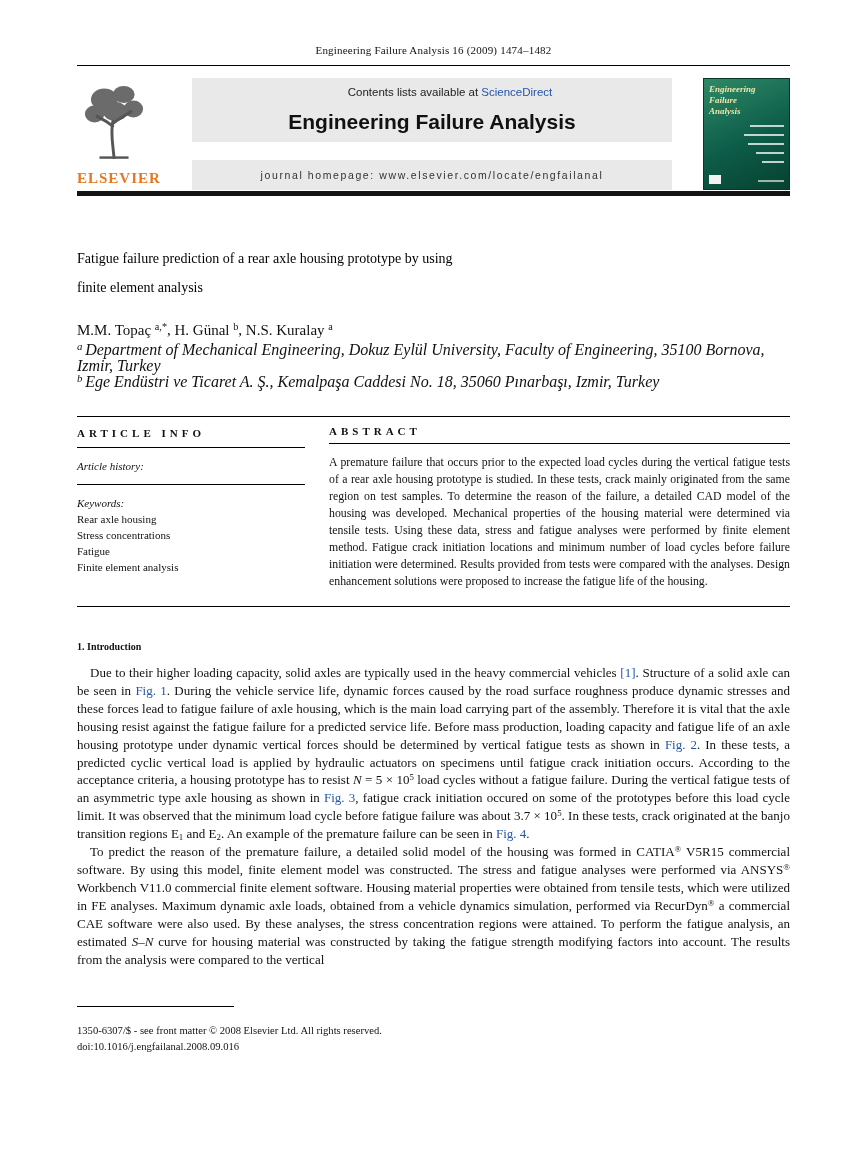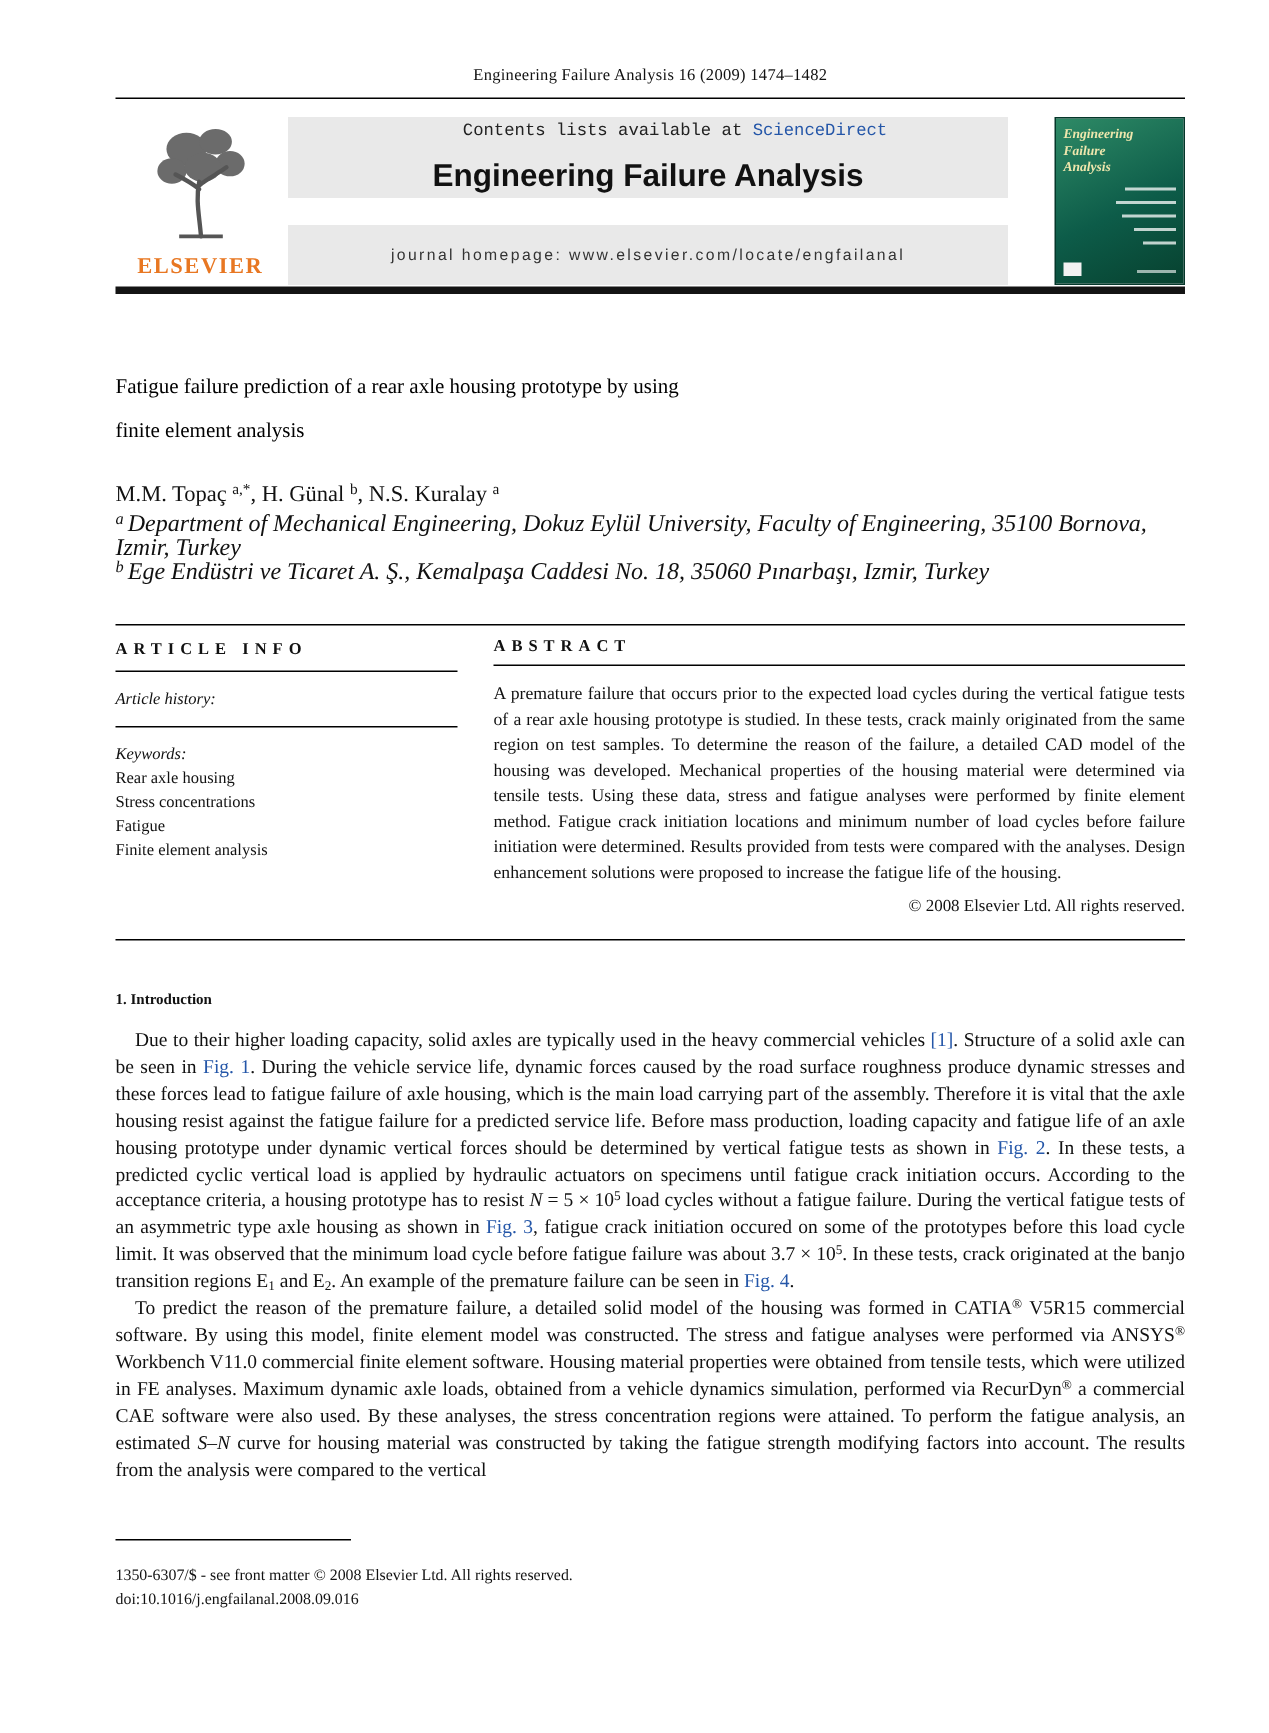--- a/index.html
+++ b/index.html
@@ -10,28 +10,28 @@
     padding:44px 56px 0 77px;
     font-family:"Liberation Serif", serif;
     color:#111;
     overflow:hidden;
   }
   
   .journal-ref{text-align:center;font-size:11px;letter-spacing:.2px;}
   .top-rule{height:1px;background:#000;margin-top:9px;}
   
   .banner{display:flex;margin-top:12px;height:112px;}
-  .logo-box{width:113px;display:flex;flex-direction:column;align-items:center;justify-content:space-between;padding:2px 0 3px 0;box-sizing:border-box;}
+  .logo-box{width:113px;display:flex;flex-direction:column;justify-content:space-between;padding:2px 0 3px 0;box-sizing:border-box;}
   .elsevier-word{font-family:"Liberation Serif",serif;font-weight:bold;color:#e87722;font-size:15px;letter-spacing:1px;}
   .banner-center{flex:1;margin-left:2px;display:flex;flex-direction:column;}
   .banner-gray{background:#e9e9e9;flex:1;display:flex;flex-direction:column;align-items:center;justify-content:center;}
-  .contents-line{font-family:Liberation Mono, monospace;font-size:11.5px;color:#222;margin-left:36px;}
+  .contents-line{font-family:Liberation Sans, sans-serif;font-size:11.5px;color:#222;margin-left:36px;}
   .lnk{color:#2456a8;cursor:pointer;}
   .banner-title{font-family:"Liberation Sans",sans-serif;font-weight:bold;font-size:21px;color:#111;margin-top:12px;}
-  .homepage-strip{background:#e9e9e9;margin-top:18px;height:40px;display:flex;align-items:center;justify-content:center;font-family:"Liberation Sans",sans-serif;font-size:10.5px;letter-spacing:1.6px;color:#333;}
+  .homepage-strip{background:#e9e9e9;margin-top:18px;height:30px;display:flex;align-items:center;justify-content:center;font-family:"Liberation Sans",sans-serif;font-size:10.5px;letter-spacing:1.6px;color:#333;}
   .cover{position:relative;width:87px;margin-left:31px;box-sizing:border-box;background:linear-gradient(155deg,#2e8a66 0%,#0d5c49 55%,#07412f 100%);border:1px solid #05372a;}
   .cover-title{position:absolute;top:5px;left:5px;font-style:italic;font-weight:bold;font-size:9px;line-height:11px;color:#efe7ad;font-family:"Liberation Serif",serif;}
   .cover-bars{position:absolute;right:5px;top:46px;display:flex;flex-direction:column;align-items:flex-end;gap:7px;}
   .cover-bars div{height:2px;background:rgba(255,255,255,.75);}
   .cb1{width:34px;}.cb2{width:40px;}.cb3{width:36px;}.cb4{width:28px;}.cb5{width:22px;}
   .cover-pub{position:absolute;left:5px;bottom:5px;width:12px;height:9px;background:#f2f2f2;}
   .cover-strip{position:absolute;right:5px;bottom:7px;width:26px;height:2px;background:rgba(255,255,255,.6);}
   .black-bar{height:5px;background:#141414;margin-top:1px;}
   
   .article-title{margin-top:48px;font-size:14px;line-height:29px;color:#000;}
@@ -137,21 +137,20 @@
         <li>Rear axle housing</li>
         <li>Stress concentrations</li>
         <li>Fatigue</li>
         <li>Finite element analysis</li>
       </ul>
     </div>
     <div class="info-right">
       <div class="col-heading">abstract</div>
       <div class="heading-rule"></div>
       <div class="abstract-text">A premature failure that occurs prior to the expected load cycles during the vertical fatigue tests of a rear axle housing prototype is studied. In these tests, crack mainly originated from the same region on test samples. To determine the reason of the failure, a detailed CAD model of the housing was developed. Mechanical properties of the housing material were determined via tensile tests. Using these data, stress and fatigue analyses were performed by finite element method. Fatigue crack initiation locations and minimum number of load cycles before failure initiation were determined. Results provided from tests were compared with the analyses. Design enhancement solutions were proposed to increase the fatigue life of the housing.</div>
-      <div class="copyright-line">© 2008 Elsevier Ltd. All rights reserved.</div>
     </div>
   </div>
 
   <div class="section-heading">1. Introduction</div>
 
   <div class="body-text">
     <p><span>Due to their higher loading capacity, solid axles are typically used in the heavy commercial vehicles </span><span class="lnk">[1]</span><span>. Structure of a solid axle can be seen in </span><span class="lnk">Fig. 1</span><span>. During the vehicle service life, dynamic forces caused by the road surface roughness produce dynamic stresses and these forces lead to fatigue failure of axle housing, which is the main load carrying part of the assembly. Therefore it is vital that the axle housing resist against the fatigue failure for a predicted service life. Before mass production, loading capacity and fatigue life of an axle housing prototype under dynamic vertical forces should be determined by vertical fatigue tests as shown in </span><span class="lnk">Fig. 2</span><span>. In these tests, a predicted cyclic vertical load is applied by hydraulic actuators on specimens until fatigue crack initiation occurs. According to the acceptance criteria, a housing prototype has to resist </span><em>N</em><span> = 5 × 10</span><sup>5</sup><span> load cycles without a fatigue failure. During the vertical fatigue tests of an asymmetric type axle housing as shown in </span><span class="lnk">Fig. 3</span><span>, fatigue crack initiation occured on some of the prototypes before this load cycle limit. It was observed that the minimum load cycle before fatigue failure was about 3.7 × 10</span><sup>5</sup><span>. In these tests, crack originated at the banjo transition regions E</span><sub>1</sub><span> and E</span><sub>2</sub><span>. An example of the premature failure can be seen in </span><span class="lnk">Fig. 4</span><span>.</span></p>
     <p><span>To predict the reason of the premature failure, a detailed solid model of the housing was formed in CATIA</span><sup>®</sup><span> V5R15 commercial software. By using this model, finite element model was constructed. The stress and fatigue analyses were performed via ANSYS</span><sup>®</sup><span> Workbench V11.0 commercial finite element software. Housing material properties were obtained from tensile tests, which were utilized in FE analyses. Maximum dynamic axle loads, obtained from a vehicle dynamics simulation, performed via RecurDyn</span><sup>®</sup><span> a commercial CAE software were also used. By these analyses, the stress concentration regions were attained. To perform the fatigue analysis, an estimated </span><em>S–N</em><span> curve for housing material was constructed by taking the fatigue strength modifying factors into account. The results from the analysis were compared to the vertical</span></p>
   </div>
 

